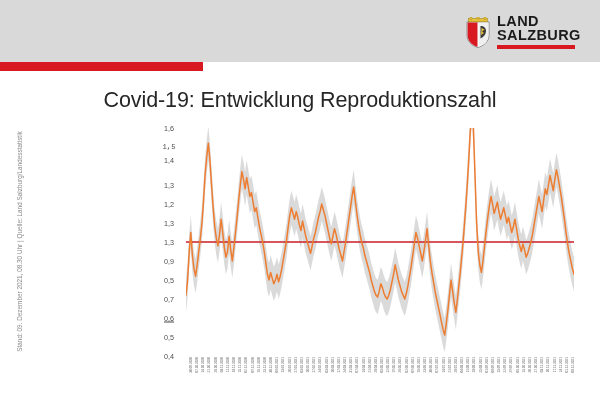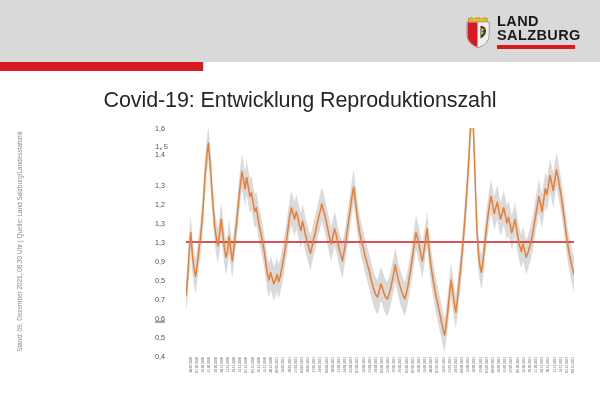--- a/index.html
+++ b/index.html
@@ -31,21 +31,21 @@
   .source-note{
     position:absolute;left:-106px;top:238px;width:250px;
     transform:rotate(-90deg);transform-origin:center center;
     font-size:6.4px;color:#8a8a8a;white-space:nowrap;text-align:center;
     font-family:"Liberation Sans",sans-serif;
   }
 
   
   .chart-area{position:absolute;left:155px;top:128px;width:430px;height:262px;}
   .y-axis{position:absolute;left:0;top:0;width:28px;height:228px;}
-  .y-tick{position:absolute;right:0;width:28px;text-align:left;font-size:7.2px;color:#4d4d4d;
+  .y-tick{position:absolute;right:0;width:28px;text-align:center;font-size:7.2px;color:#4d4d4d;
           transform:translateY(-50%);font-family:"Liberation Sans",sans-serif;}
   .plot{position:absolute;left:31px;top:0;width:388px;height:228px;overflow:hidden;}
   .plot-svg{display:block;width:388px;height:228px;}
   .x-axis{position:absolute;left:31px;top:229px;width:388px;height:33px;overflow:hidden;}
   .x-tick{position:absolute;top:0;font-size:3.1px;color:#5a5a5a;white-space:nowrap;
           transform-origin:left top;transform:rotate(-90deg) translate(-100%,0);
           font-family:"Liberation Sans",sans-serif;}
 </style>
 </head>
 <body>
@@ -75,21 +75,21 @@
   </div>
 
   <div class="page-title">Covid-19: Entwicklung Reproduktionszahl</div>
 
   <div class="source-note">Stand: 09. Dezember 2021, 08.30 Uhr | Quelle: Land Salzburg/Landesstatistik</div>
 
   <div class="chart-area">
     <div class="y-axis">
         <div class="y-tick" style="top: 0px;">1,6</div>
         <div class="y-tick" style="top: 19px; font-family: Liberation Mono, monospace;">1,5</div>
-        <div class="y-tick" style="top: 26px;">1,4</div>
+        <div class="y-tick" style="top: 32px;">1,4</div>
         <div class="y-tick" style="top: 57px;">1,3</div>
         <div class="y-tick" style="top: 76px;">1,2</div>
         <div class="y-tick" style="top: 95px;">1,3</div>
         <div class="y-tick" style="top: 114px;">1,3</div>
         <div class="y-tick" style="top: 133px;">0,9</div>
         <div class="y-tick" style="top: 152px;">0,5</div>
         <div class="y-tick" style="top: 171px;">0,7</div>
         <div class="y-tick" style="top: 190px; text-decoration: underline;">0,6</div>
         <div class="y-tick" style="top: 209px;">0,5</div>
         <div class="y-tick" style="top: 228px;">0,4</div>

